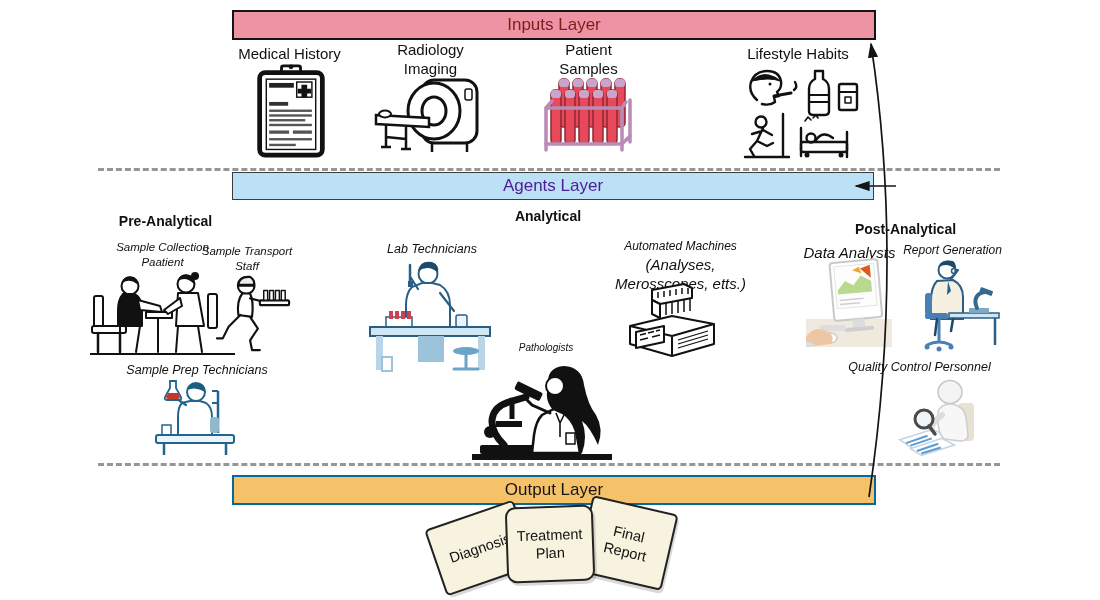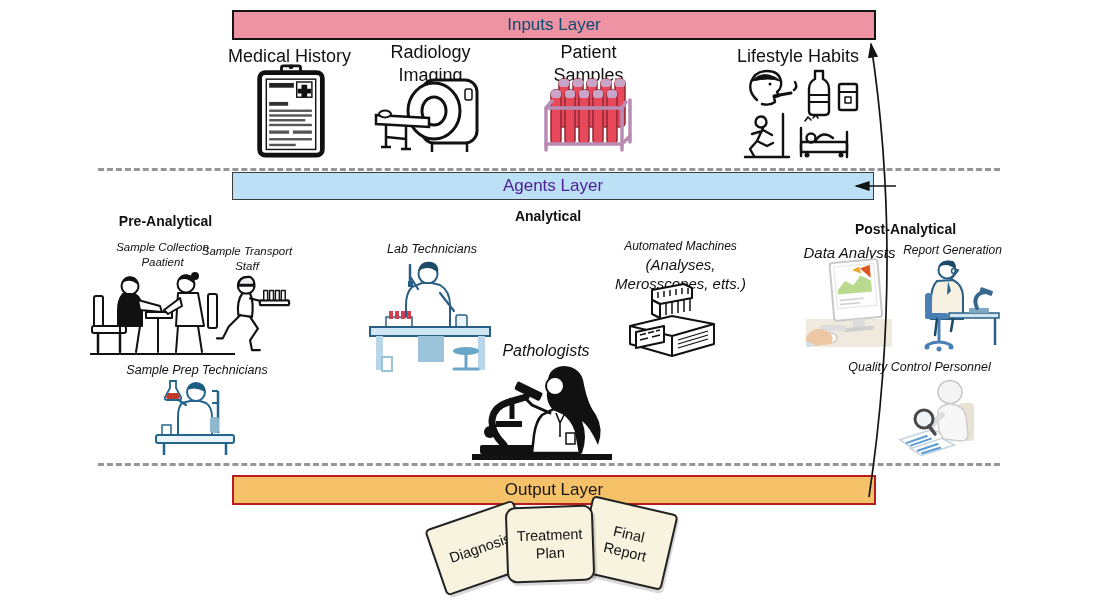--- a/index.html
+++ b/index.html
@@ -1,26 +1,26 @@
 <!DOCTYPE html>
 <html><head>
 <meta charset="utf-8">
 <style>
   html,body{margin:0;padding:0;background:#fff;}
   .stage{position:relative;width:1100px;height:600px;background:#fff;overflow:hidden;
          font-family:"Liberation Sans",sans-serif;color:#111;}
   .abs{position:absolute;}
   .banner{position:absolute;left:232px;width:640px;height:26px;display:flex;
           align-items:center;justify-content:center;font-size:17px;}
-  .banner.inputs{top:10px;background:#ED93A3;border:2.5px solid #141414;color:#0c4a6e;}
+  .banner.inputs{top:10px;background:#ED93A3;border:2.5px solid #141414;color:#7f1d1d;}
   .banner.agents{top:172px;background:#BCE0F5;border:1.5px solid #3c3c3c;color:#4c1d95;}
-  .banner.output{top:475px;background:#F6C269;border:2px solid #b91c1c;color:#161616;}
+  .banner.output{top:475px;background:#F6C269;border:2px solid #0369a1;color:#161616;}
   .dash{position:absolute;left:98px;width:902px;border-top:3px dashed #969696;height:0;}
   .dash.top{top:168px;} .dash.bottom{top:463px;}
-  .lbl{position:absolute;text-align:center;font-size:18px;line-height:1.25;}
+  .lbl{position:absolute;text-align:center;font-size:15px;line-height:1.25;}
   .head{position:absolute;text-align:center;font-weight:bold;font-size:14px;}
   .ital{position:absolute;text-align:center;font-style:italic;font-size:11.5px;line-height:1.3;}
   .ital .l2{display:block;}
   .lbl .l2{display:block;}
   .card{position:absolute;background:#F8F3DE;border:2px solid #222;display:flex;align-items:center;
         justify-content:center;text-align:center;font-size:14.5px;line-height:1.25;color:#111;
         box-shadow:2px 3px 0 rgba(0,0,0,.15);}
   svg{display:block;}
   .arrow-overlay{position:absolute;left:0;top:0;z-index:50;pointer-events:none;}
 </style>
@@ -219,21 +219,21 @@
     <rect x="12" y="48" width="9" height="10" fill="#fff" stroke="#23648C" stroke-width="1.5"></rect>
     <rect x="6" y="58" width="78" height="8" rx="2" fill="#EAF4FA" stroke="#23648C" stroke-width="2"></rect>
     <path d="M14 66 V78 M76 66 V78" stroke="#23648C" stroke-width="2.5"></path>
   </svg>
 
   <div class="ital" style="left:372px;top:241px;width:120px;font-size:12.5px">Lab Technicians</div>
   <div class="ital" style="left:598px;top:239px;width:165px;font-size:12px">
     <span>Automated Machines</span>
     <span class="l2" style="font-size:15px">(Analyses, Merosscopes, etts.)</span>
   </div>
-  <div class="ital" style="left:496px;top:341px;width:100px;font-size:16px">Pathologists</div>
+  <div class="ital" style="left:496px;top:341px;width:100px;font-size:10px">Pathologists</div>
 
   <svg class="abs" style="left:366px;top:257px" width="130" height="118" viewBox="0 0 130 118">
     <circle cx="62" cy="17" r="9.5" fill="#fff" stroke="#2A5F85" stroke-width="2"></circle>
     <path d="M52 14 Q54 3 66 5 Q74 8 72 16 Q63 7 52 14 Z" fill="#1C4A68"></path>
     <path d="M44 8 V26" stroke="#2A5F85" stroke-width="2.5" stroke-linecap="round"></path>
     <path d="M42 24 h5 v6 h-5 z" fill="#2A5F85"></path>
     <path d="M46 30 Q40 36 40 48 L40 70 H84 L84 48 Q84 34 74 28 L66 26 H56 Z" fill="#fff" stroke="#2A5F85" stroke-width="2"></path>
     <path d="M52 32 L45 21 M74 36 L88 54" stroke="#2A5F85" stroke-width="2.2" fill="none" stroke-linecap="round"></path>
     <rect x="20" y="60" width="26" height="10" fill="#fff" stroke="#2A5F85" stroke-width="1.5"></rect>
     <g fill="#D04050">

